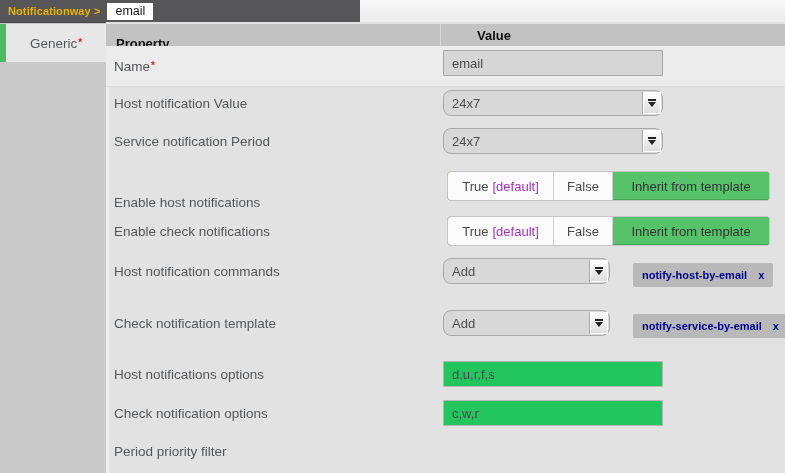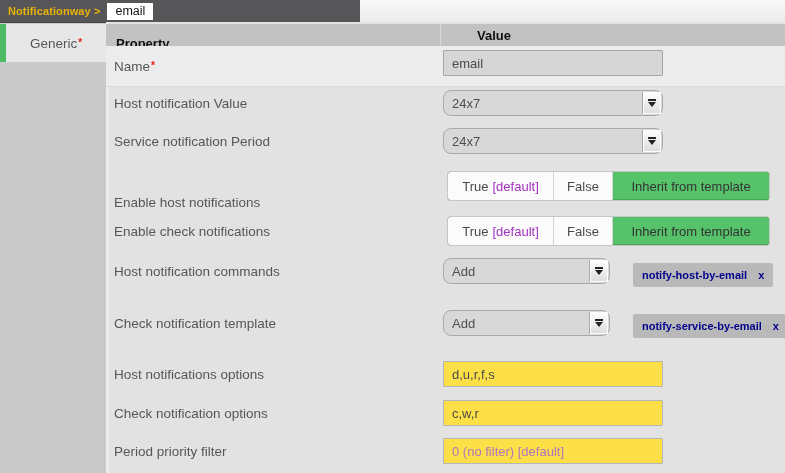--- a/index.html
+++ b/index.html
@@ -43,21 +43,21 @@
   .lbl-2 { top:106px; height:26px; }
   .lbl-3 { top:165px; height:30px; }
   .lbl-4 { top:194px; height:30px; }
   .lbl-5 { top:236px; height:26px; }
   .lbl-6 { top:288px; height:26px; }
   .lbl-7 { top:339px; height:26px; }
   .lbl-8 { top:378px; height:26px; }
   .lbl-9 { top:416px; height:26px; }
 
   .txt { position:absolute; left:337px; width:220px; height:26px;
-         background:#fde047; border:1px solid #b5b5b5; border-radius:1px;
+         background:#22c55e; border:1px solid #b5b5b5; border-radius:1px;
          padding:0 8px; font-family:"Liberation Sans",sans-serif;
          font-size:13px; color:#4a4a4a; outline:none; }
   .txt.name-field { background:#d6d6d6; border-color:#a6a6a6; top:28px; }
   .txt.opt-7 { top:339px; }
   .txt.opt-8 { top:378px; }
   .txt.opt-9 { top:416px; }
   .txt.purple::placeholder { color:#b273c2; opacity:1; }
 
   .select { position:absolute; left:337px; height:26px; width:220px;
             background:#d8d8d8; border:1px solid #a9a9a9; border-radius:8px;
@@ -192,16 +192,15 @@
       <span class="remove">x</span>
     </div>
 
     <div class="lbl lbl-7">Host notifications options</div>
     <input class="txt opt-7" readonly="" value="d,u,r,f,s" style="">
 
     <div class="lbl lbl-8">Check notification options</div>
     <input class="txt opt-8" readonly="" value="c,w,r" style="">
 
     <div class="lbl lbl-9">Period priority filter</div>
-    <input class="txt opt-9 purple" placeholder="0 (no filter) [default]" style="">
 
   </div>
 </div>
 
 </body></html>

